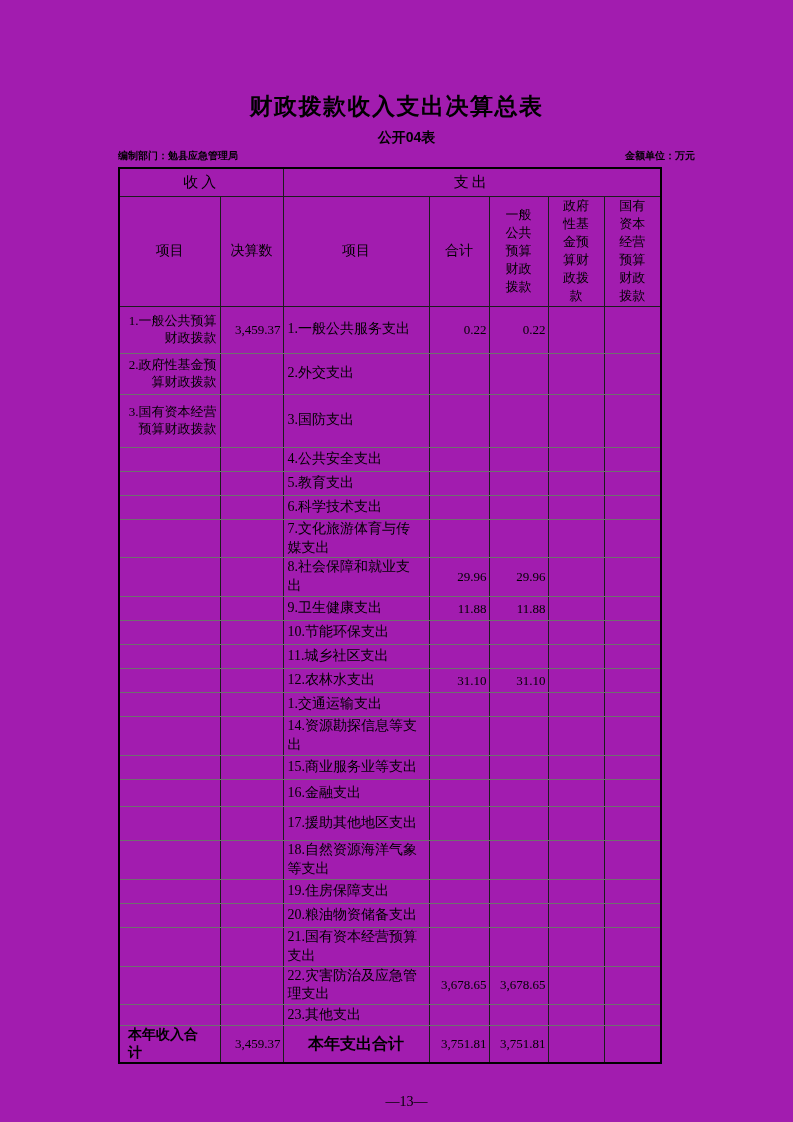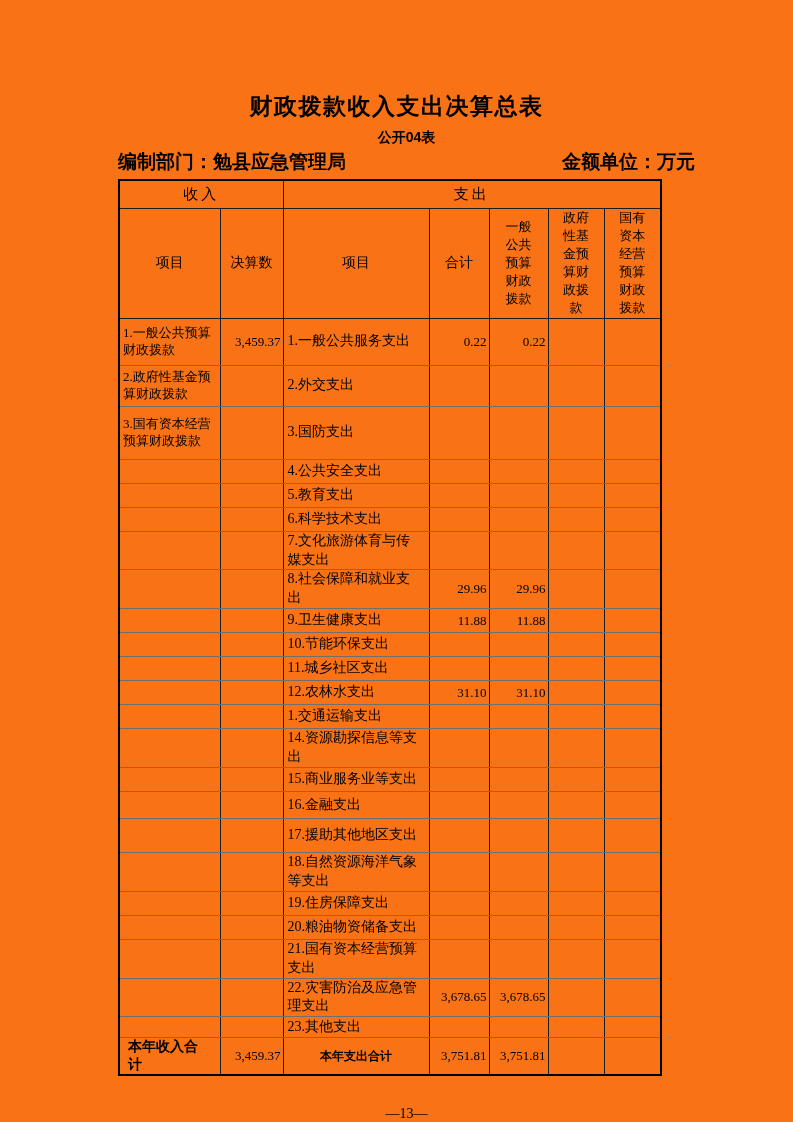--- a/index.html
+++ b/index.html
@@ -1,67 +1,67 @@
 <!DOCTYPE html>
 <html><head>
 <meta charset="utf-8">
 <style>
   html, body { margin: 0; padding: 0; background: #e8e8e8; }
   .page {
-    width: 793px; height: 1122px; background: #f97316; margin: 0 auto;
+    width: 793px; height: 1122px; background: #a21caf; margin: 0 auto;
     position: relative; box-sizing: border-box; overflow: hidden;
     font-family: "Liberation Serif", "DejaVu Serif", serif; color: #000;
   }
   .title {
     margin: 0; padding-top: 91px; text-align: center;
     font-family: "Liberation Sans", "DejaVu Sans", sans-serif;
     font-size: 23px; font-weight: bold; letter-spacing: 1.5px;
   }
   .content { margin-left: 118px; width: 577px; }
   .table-code {
     margin-top: 7px; text-align: center;
     font-family: "Liberation Sans", "DejaVu Sans", sans-serif;
     font-size: 14px; font-weight: bold;
   }
   .meta-row {
     margin-top: 2px; margin-bottom: 4px;
     display: flex; justify-content: space-between;
     font-family: "Liberation Sans", "DejaVu Sans", sans-serif;
-    font-size: 19px; font-weight: bold;
+    font-size: 10px; font-weight: bold;
   }
   table.fiscal {
     border-collapse: collapse; table-layout: fixed; width: 542px;
     border: 2px solid #000;
   }
   table.fiscal th, table.fiscal td {
     border-top: 1px solid #6f6f6f; border-bottom: 1px solid #6f6f6f;
     border-left: 1px solid #1c1c1c; border-right: 1px solid #1c1c1c;
     vertical-align: middle; overflow: hidden; word-break: break-all;
   }
   table.fiscal thead th {
     font-family: "Liberation Sans", "DejaVu Sans", sans-serif;
     font-weight: normal; text-align: center;
     border-top-color: #1c1c1c; border-bottom-color: #1c1c1c;
   }
   tr.group-row { height: 28px; }
   th.group-th { font-size: 15px; letter-spacing: 3px; }
   tr.colhead-row { height: 83px; }
   th.col-th  { font-size: 14px; }
   th.fund-th { font-size: 13px; padding: 0 14px; line-height: 1.4; }
-  td.c-item  { font-size: 13px; padding: 0 3px;  line-height: 1.3; text-align: left; }
+  td.c-item  { font-size: 13px; padding: 0 3px;  line-height: 1.3; text-align: right; }
   td.c-eitem { font-size: 14px; padding: 0 9px 0 4px; line-height: 1.35; text-align: left; }
   td.c-num   { font-size: 13px; padding: 0 2px; text-align: right; }
   tr.total-row td { border-top-color: #1c1c1c; }
   td.t-label {
     font-family: "Liberation Sans", "DejaVu Sans", sans-serif;
     font-weight: bold; font-size: 14px; padding: 0 8px; text-align: left;
   }
   td.t-label-center {
     font-family: Liberation Mono, monospace;
-    font-weight: bold; font-size: 12px; text-align: center;
+    font-weight: bold; font-size: 16px; text-align: center;
   }
   .page-number { margin-top: 30px; text-align: center; font-size: 14px; }
 </style>
 </head>
 <body>
 
 <div class="page">
   <h1 class="title">财政拨款收入支出决算总表</h1>
 
   <div class="content">

